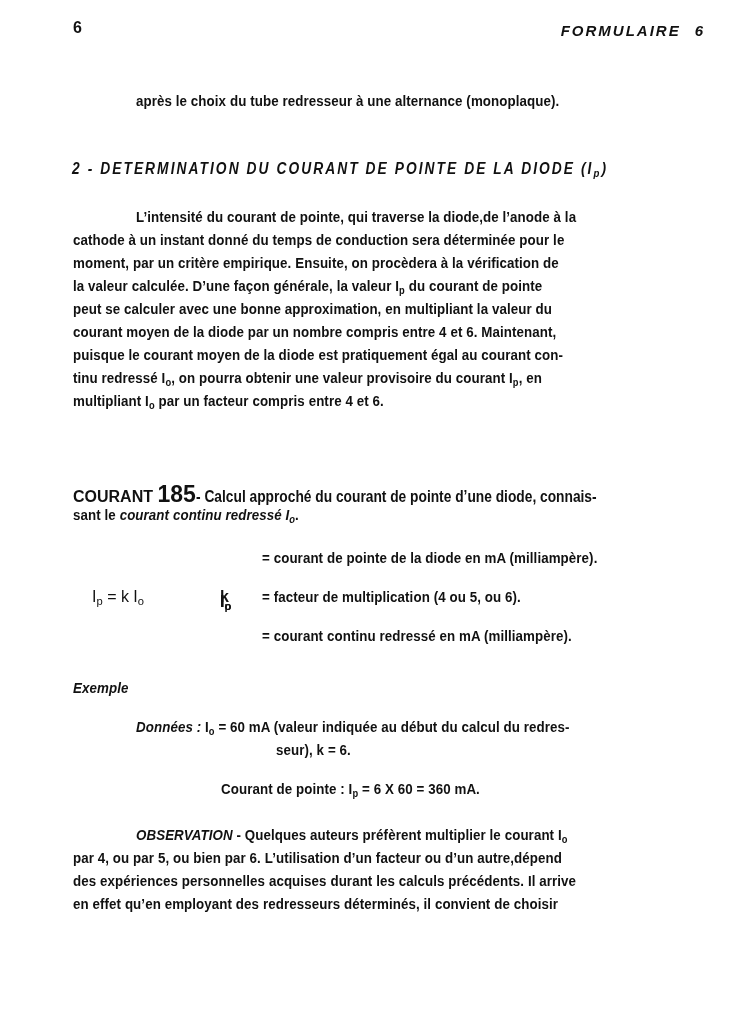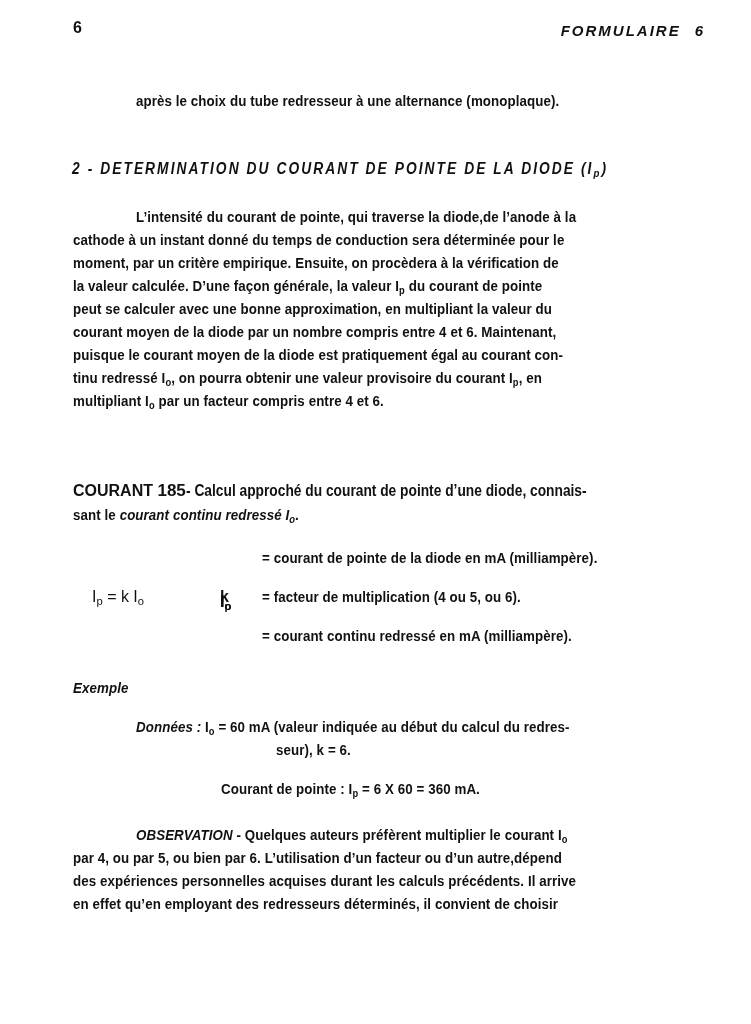--- a/index.html
+++ b/index.html
@@ -16,21 +16,21 @@
 
     .pagenum { left: 73px; top: 19px; font-size: 16px; font-weight: bold; }
     .running { right: 46px; top: 22px; font-size: 15px; font-weight: bold; font-style: italic; letter-spacing: 2px; text-align: center; }
     .running .num { margin-left: 14px; }
 
     .body-line { font-size: 15.5px; font-weight: bold; letter-spacing: 0.1px; transform: scaleX(0.86); }
 
     .section-title { left: 72px; top: 160px; font-size: 16px; font-weight: bold; font-style: italic; letter-spacing: 2.4px; transform: scaleX(0.86); }
 
     .formule-title { left: 73px; top: 481px; font-size: 16px; font-weight: bold; }
-    .formule-title .fnum { font-family: "Liberation Sans", sans-serif; font-size: 17px; margin-top: 34px; }
+    .formule-title .fnum { font-family: "Liberation Sans", sans-serif; font-size: 23px; margin-top: 34px; }
     .formule-title .rest { display: inline-block; transform: scaleX(0.86); transform-origin: left center; }
 
     .eq { font-size: 16px; font-weight: normal; }
     .defs-sym { left: 220px; font-size: 16px; font-weight: bold; }
     .defs-txt { left: 262px; }
   </style>
 </head>
 <body>
 
 <div class="page">

